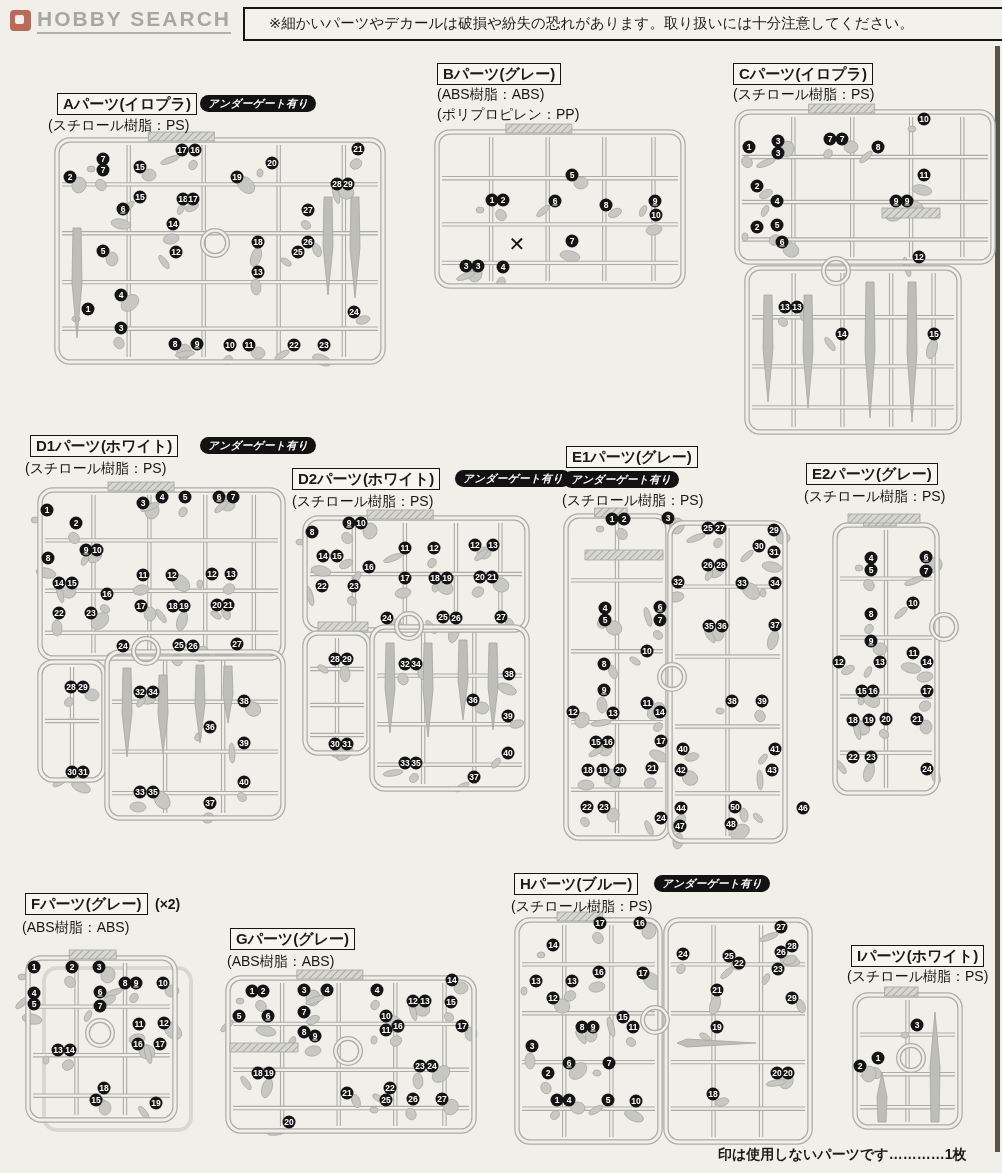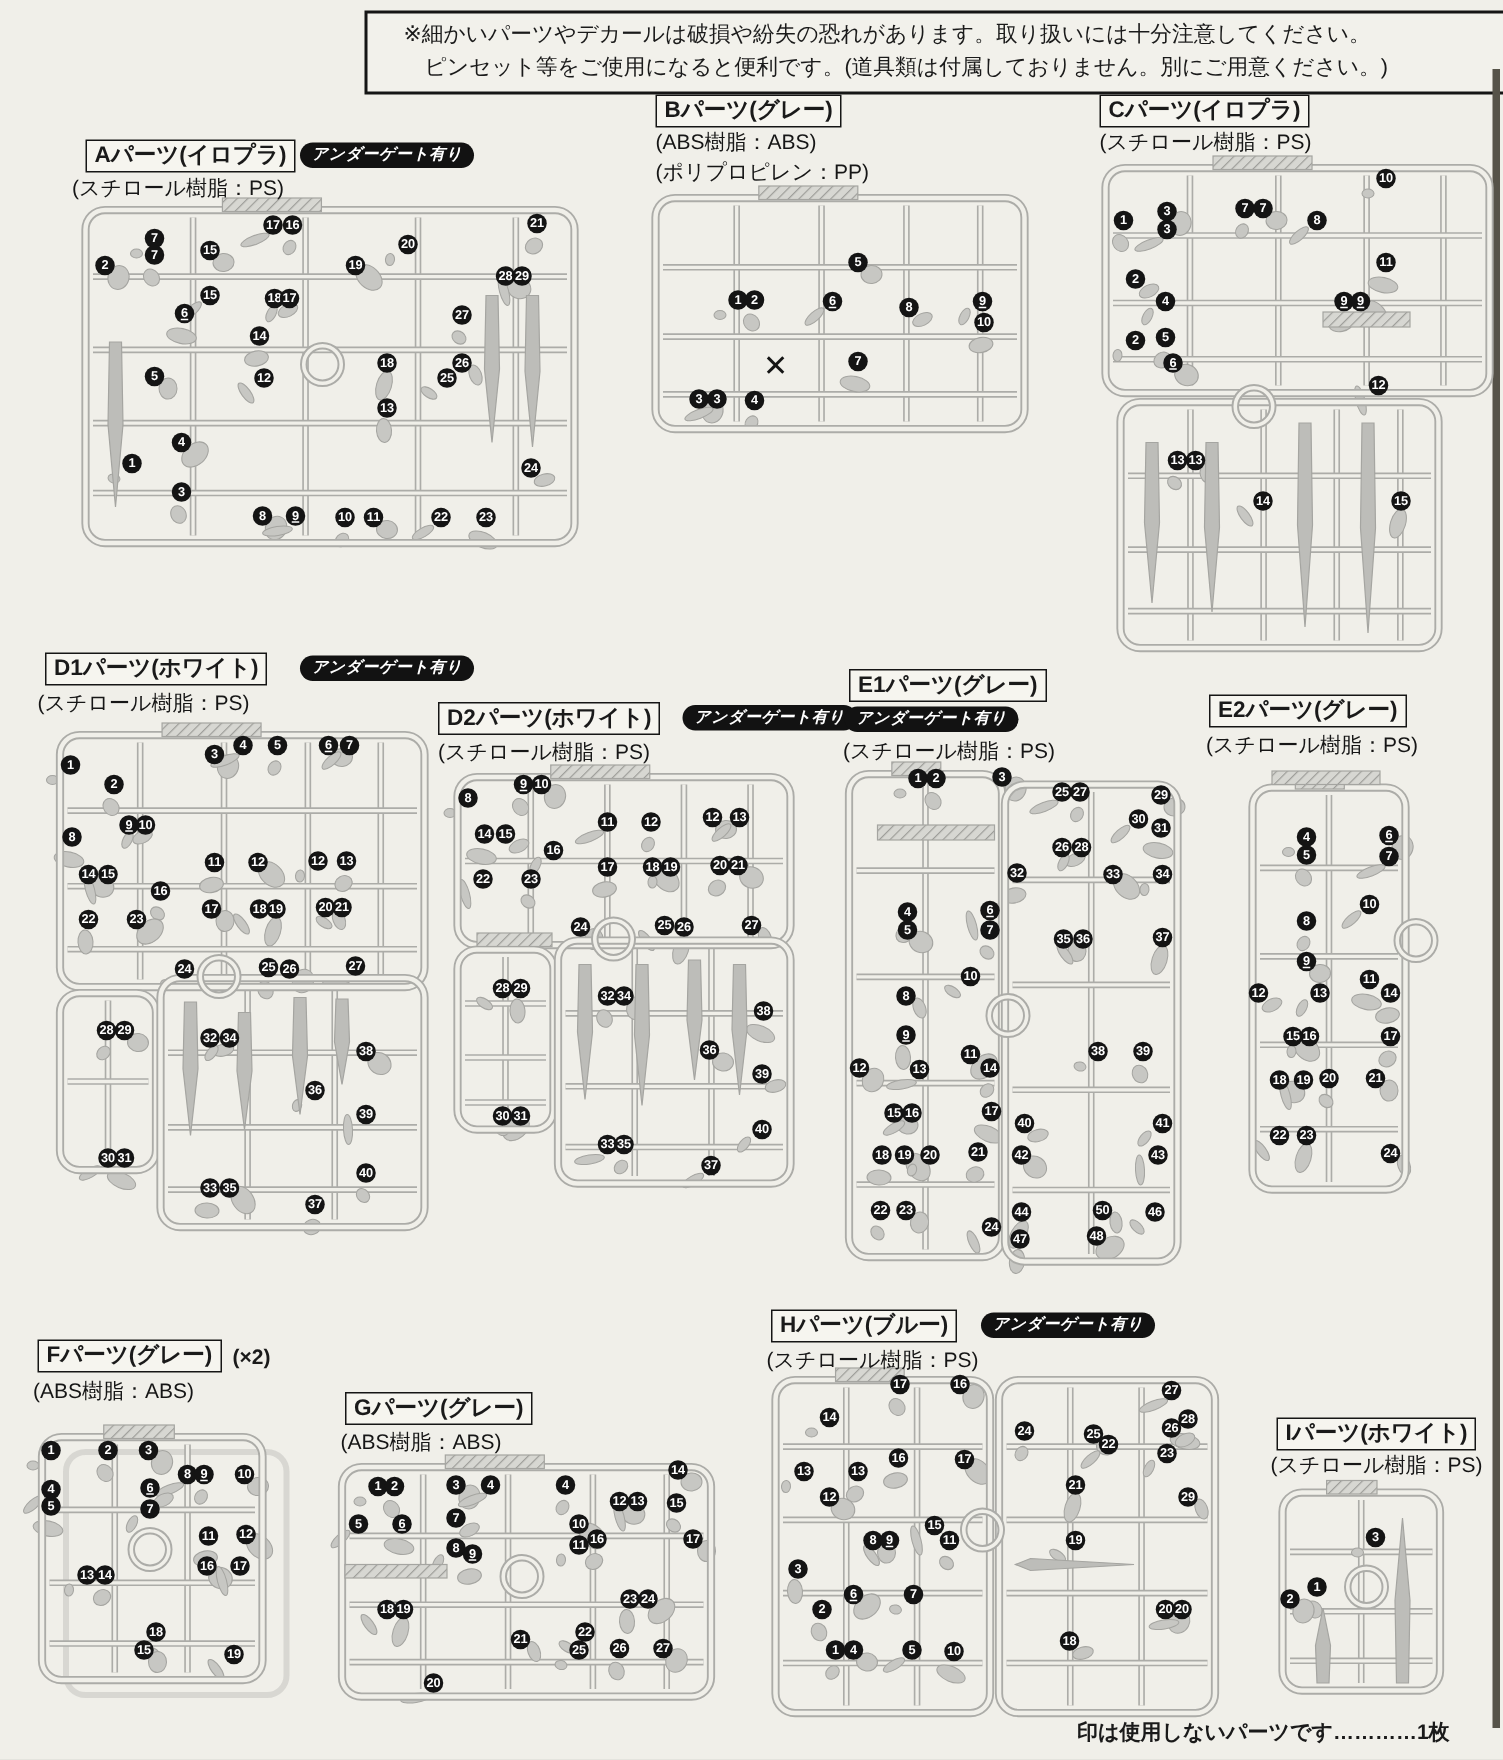--- a/index.html
+++ b/index.html
@@ -36,25 +36,28 @@
   
   #foot-note{position:absolute;left:16px;top:1148px;font-size:13.5px;}
   #decal{position:absolute;left:718px;top:1146px;font-size:14px;font-weight:bold;}
   #edge{position:absolute;left:995px;top:46px;width:5px;height:1106px;background:#565349;}
 </style>
 </head>
 <body>
 
 <div id="page">
 
+  <div id="wm">
+    <span class="ic"></span>
+    <span class="tx">HOBBY SEARCH</span>
+  </div>
 
 
   <div id="warn">
     <div class="l1">※細かいパーツやデカールは破損や紛失の恐れがあります。取り扱いには十分注意してください。</div>
-    <div class="l2">ピンセット等をご使用になると便利です。(道具類は付属しておりません。別にご用意ください。)</div>
   </div>
 
 
   <div id="runners">
       <svg width="374" height="270" viewBox="33 116 374 270" class="runner-svg" style="left: 33px; top: 116px;">
         <defs>
           <pattern id="hatch0" width="5" height="5" patternUnits="userSpaceOnUse" patternTransform="rotate(45)">
             <rect width="5" height="5" fill="#d7d7d2"></rect>
             <line x1="0" y1="0" x2="0" y2="5" stroke="#9d9d99" stroke-width="1.6"></line>
           </pattern>
@@ -1042,21 +1045,21 @@
       </div>
       <div class="num" style="left: 661px; top: 818px;">
         <span>24</span>
       </div>
       <div class="num" style="left: 681px; top: 808px;">
         <span>44</span>
       </div>
       <div class="num" style="left: 735px; top: 807px;">
         <span>50</span>
       </div>
-      <div class="num" style="left: 770px; top: 808px;">
+      <div class="num" style="left: 803px; top: 808px;">
         <span>46</span>
       </div>
       <div class="num" style="left: 680px; top: 826px;">
         <span>47</span>
       </div>
       <div class="num" style="left: 731px; top: 824px;">
         <span>48</span>
       </div>
       <svg width="150" height="316" viewBox="811 501 150 316" class="runner-svg" style="left: 811px; top: 501px;">
         <defs>

